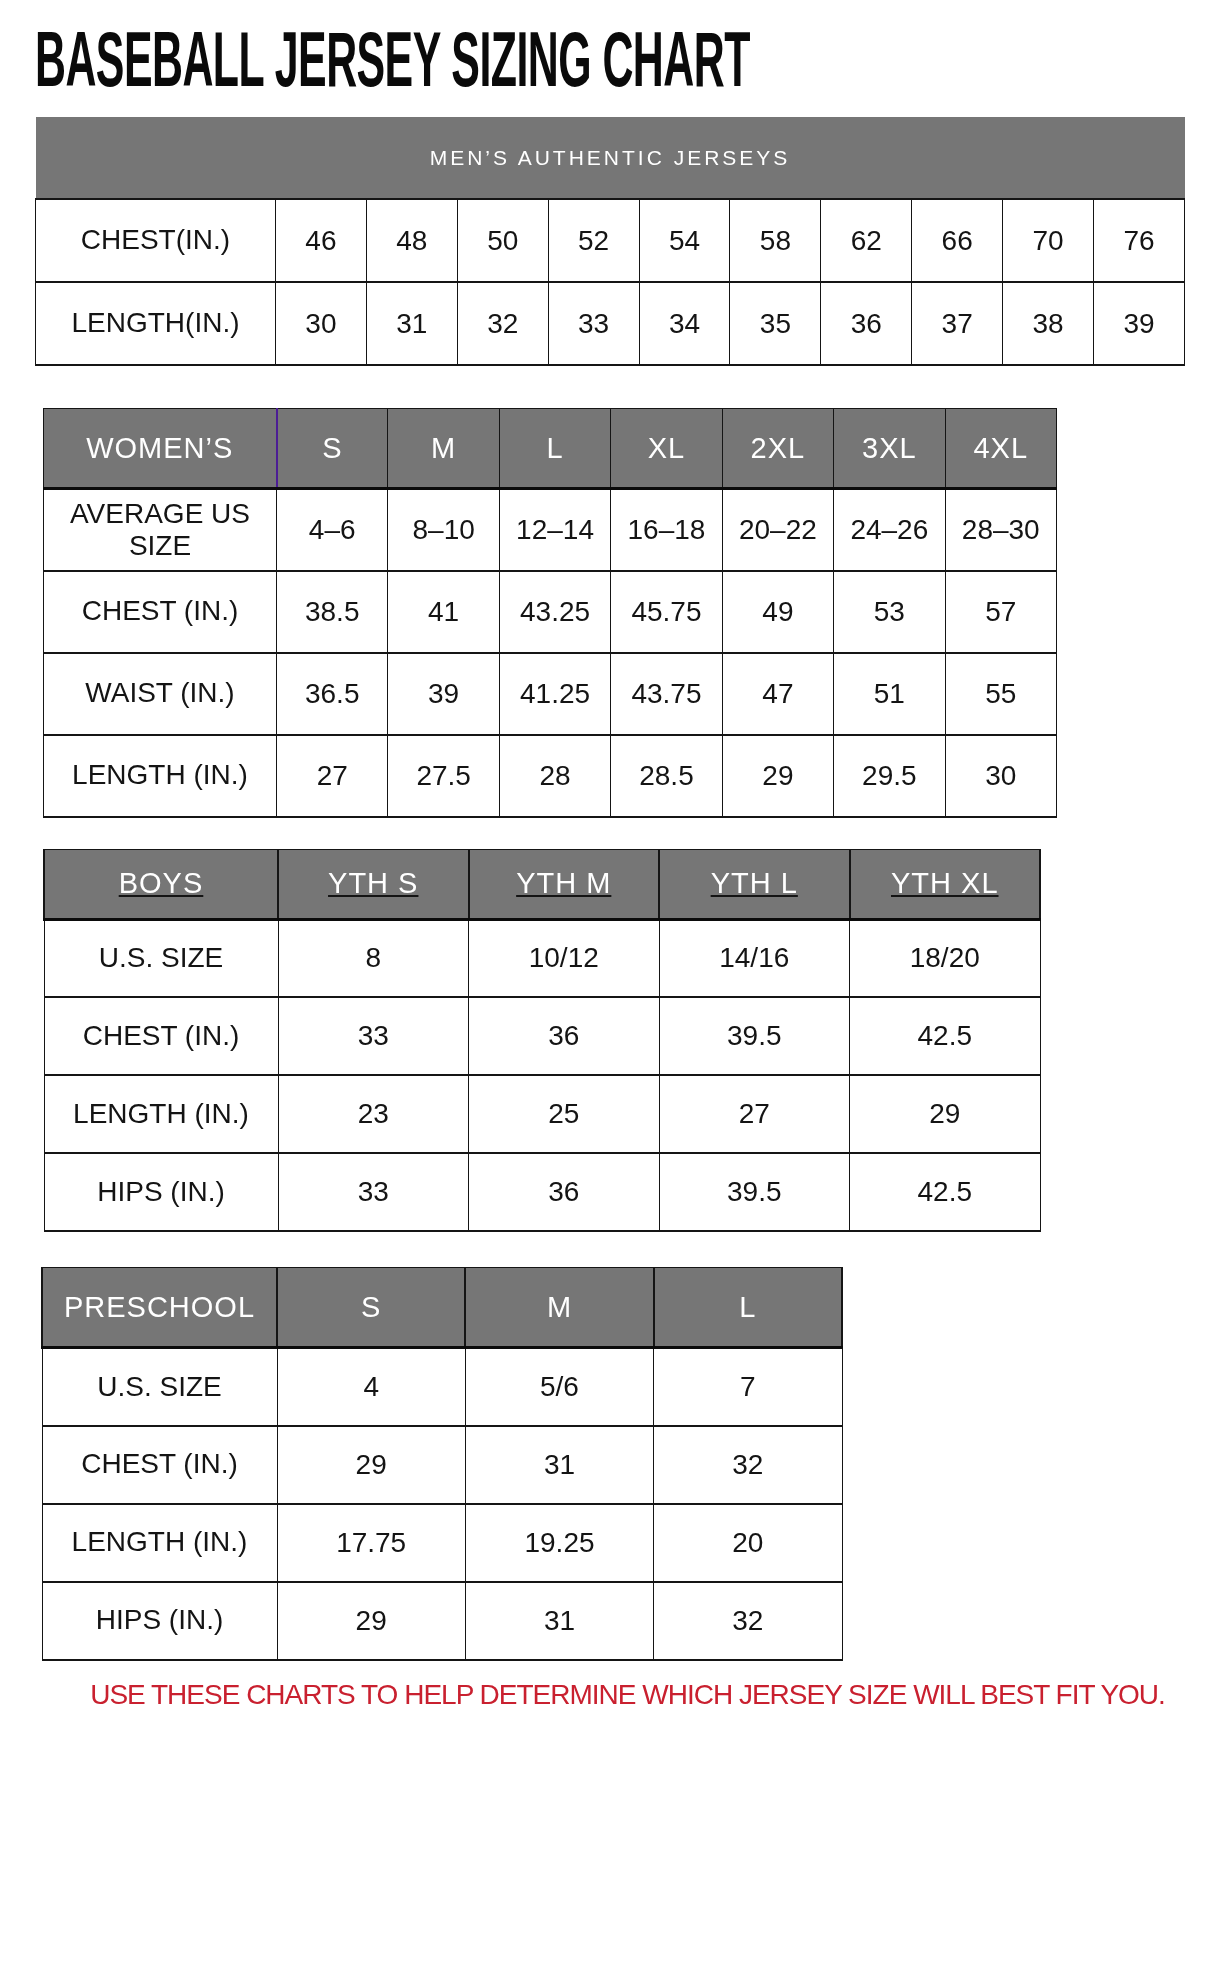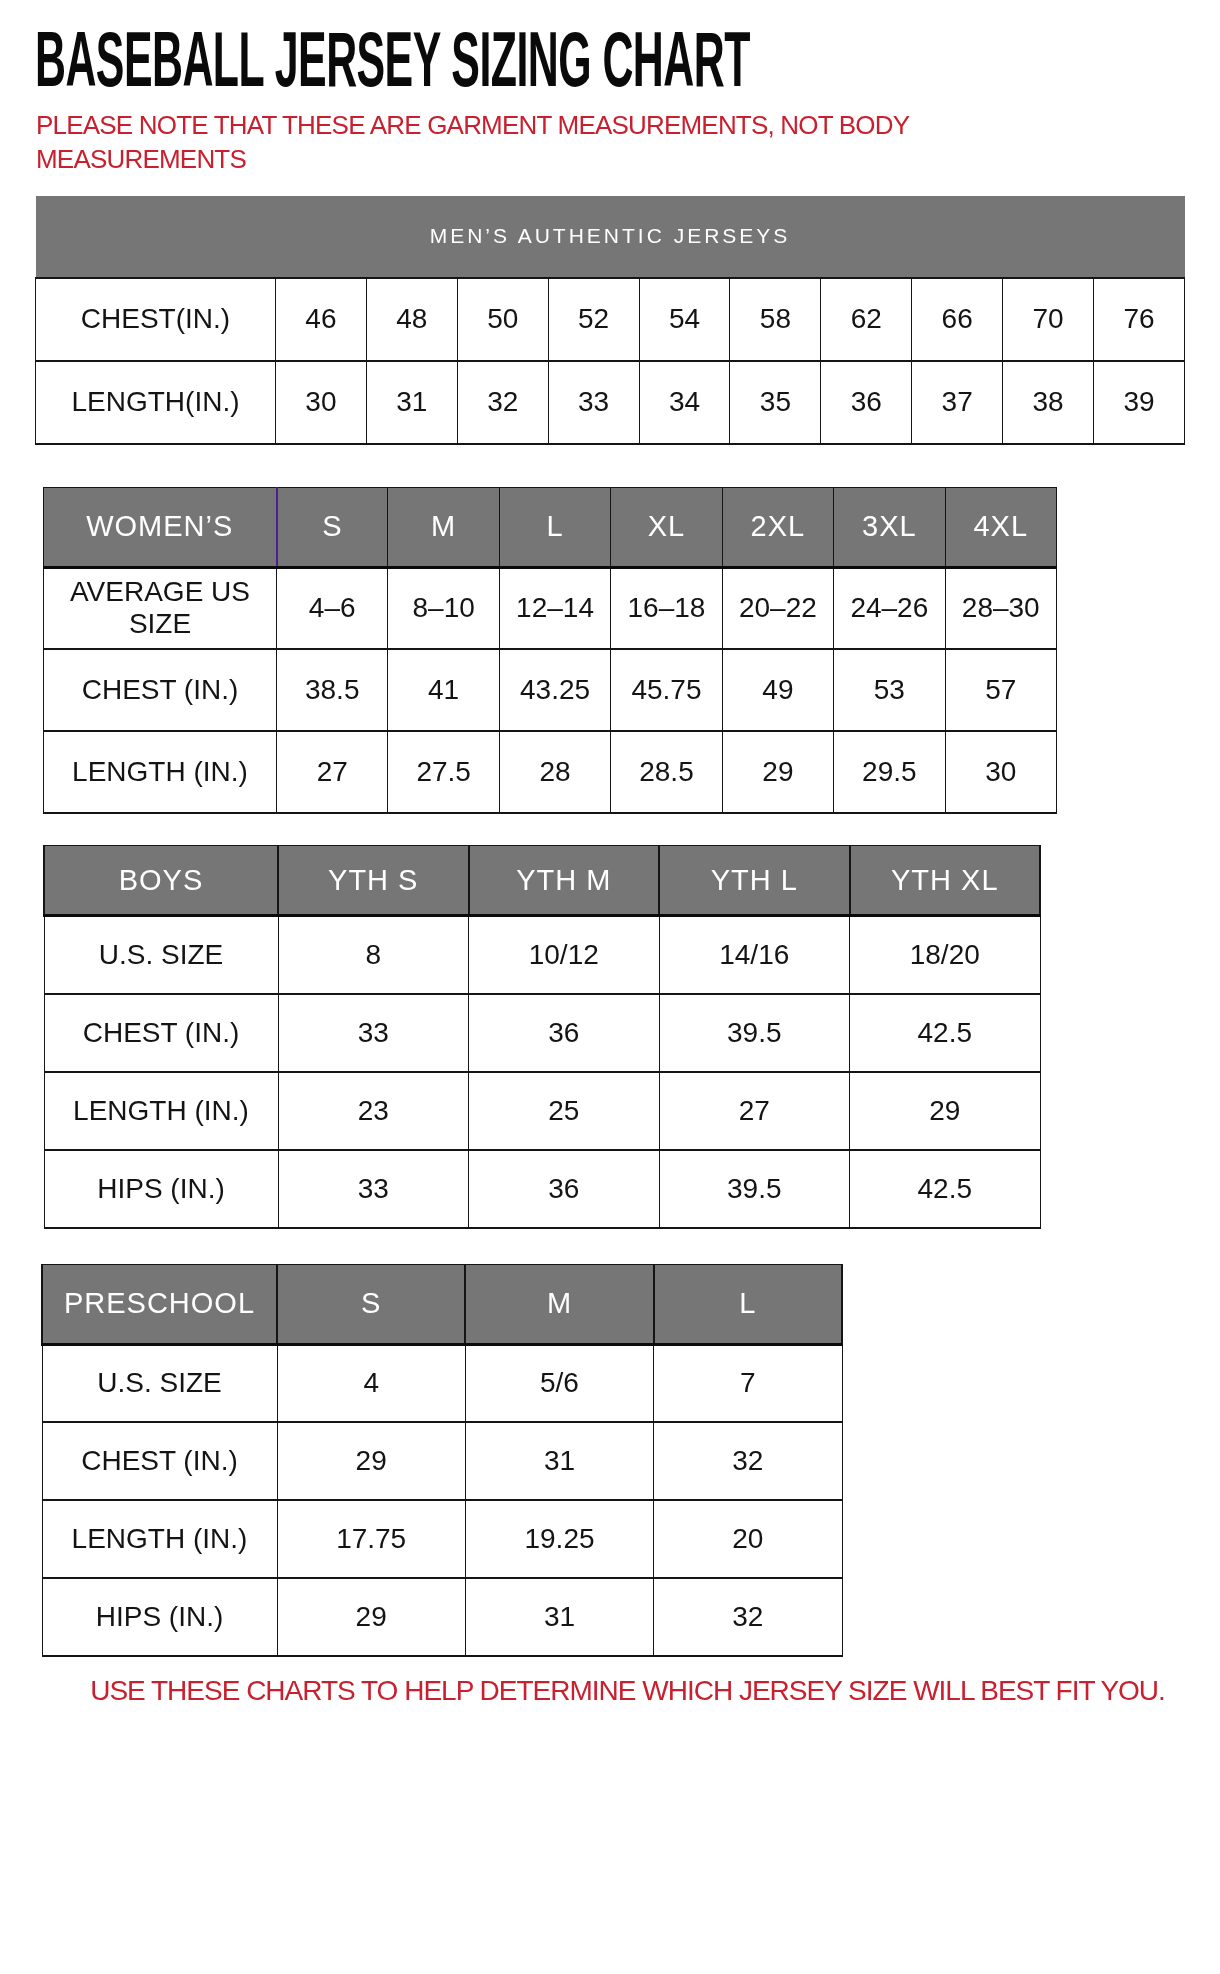--- a/index.html
+++ b/index.html
@@ -56,39 +56,38 @@
   
   #womens { width:1014px; margin:42px 0 0 43px; }
   #womens col.label-col { width:233px; }
   #womens tr.ghead { height:80px; }
   #womens tr.ghead th:first-child { border-right:2px solid #4c1d95; }
   #womens tbody tr { height:82px; }
 
   
   #boys { width:998px; margin:31px 0 0 43px; }
   #boys col.label-col { width:234px; }
-  #boys tr.ghead { height:70px; }
+  #boys tr.ghead { height:70px;text-decoration:underline; }
   #boys tr.ghead th { border-left-width:2px; border-right-width:2px; }
   #boys tbody tr { height:78px; }
 
   
   #preschool { width:802px; margin:35px 0 0 41px; }
   #preschool col.label-col { width:235px; }
   #preschool tr.ghead { height:80px;padding-left:48px; }
   #preschool tr.ghead th { border-left-width:2px; border-right-width:2px; }
   #preschool tbody tr { height:78px; }
 </style>
 </head>
 <body>
 
 <div class="page">
 
   <header>
     <h1 class="title">BASEBALL JERSEY SIZING CHART</h1>
-    <p class="note">PLEASE NOTE THAT THESE ARE GARMENT MEASUREMENTS, NOT BODY MEASUREMENTS</p>
   </header>
 
   <section>
     <table id="mens">
         <colgroup>
           <col class="label-col">
           <col>
           <col>
           <col>
           <col>
@@ -174,20 +173,30 @@
             <td class="rowlabel">CHEST (IN.)</td>
             <td class="val">38.5</td>
             <td class="val">41</td>
             <td class="val">43.25</td>
             <td class="val">45.75</td>
             <td class="val">49</td>
             <td class="val">53</td>
             <td class="val">57</td>
           </tr>
           <tr>
+            <td class="rowlabel">WAIST (IN.)</td>
+            <td class="val">36.5</td>
+            <td class="val">39</td>
+            <td class="val">41.25</td>
+            <td class="val">43.75</td>
+            <td class="val">47</td>
+            <td class="val">51</td>
+            <td class="val">55</td>
+          </tr>
+          <tr>
             <td class="rowlabel">LENGTH (IN.)</td>
             <td class="val">27</td>
             <td class="val">27.5</td>
             <td class="val">28</td>
             <td class="val">28.5</td>
             <td class="val">29</td>
             <td class="val">29.5</td>
             <td class="val">30</td>
           </tr>
         </tbody>

